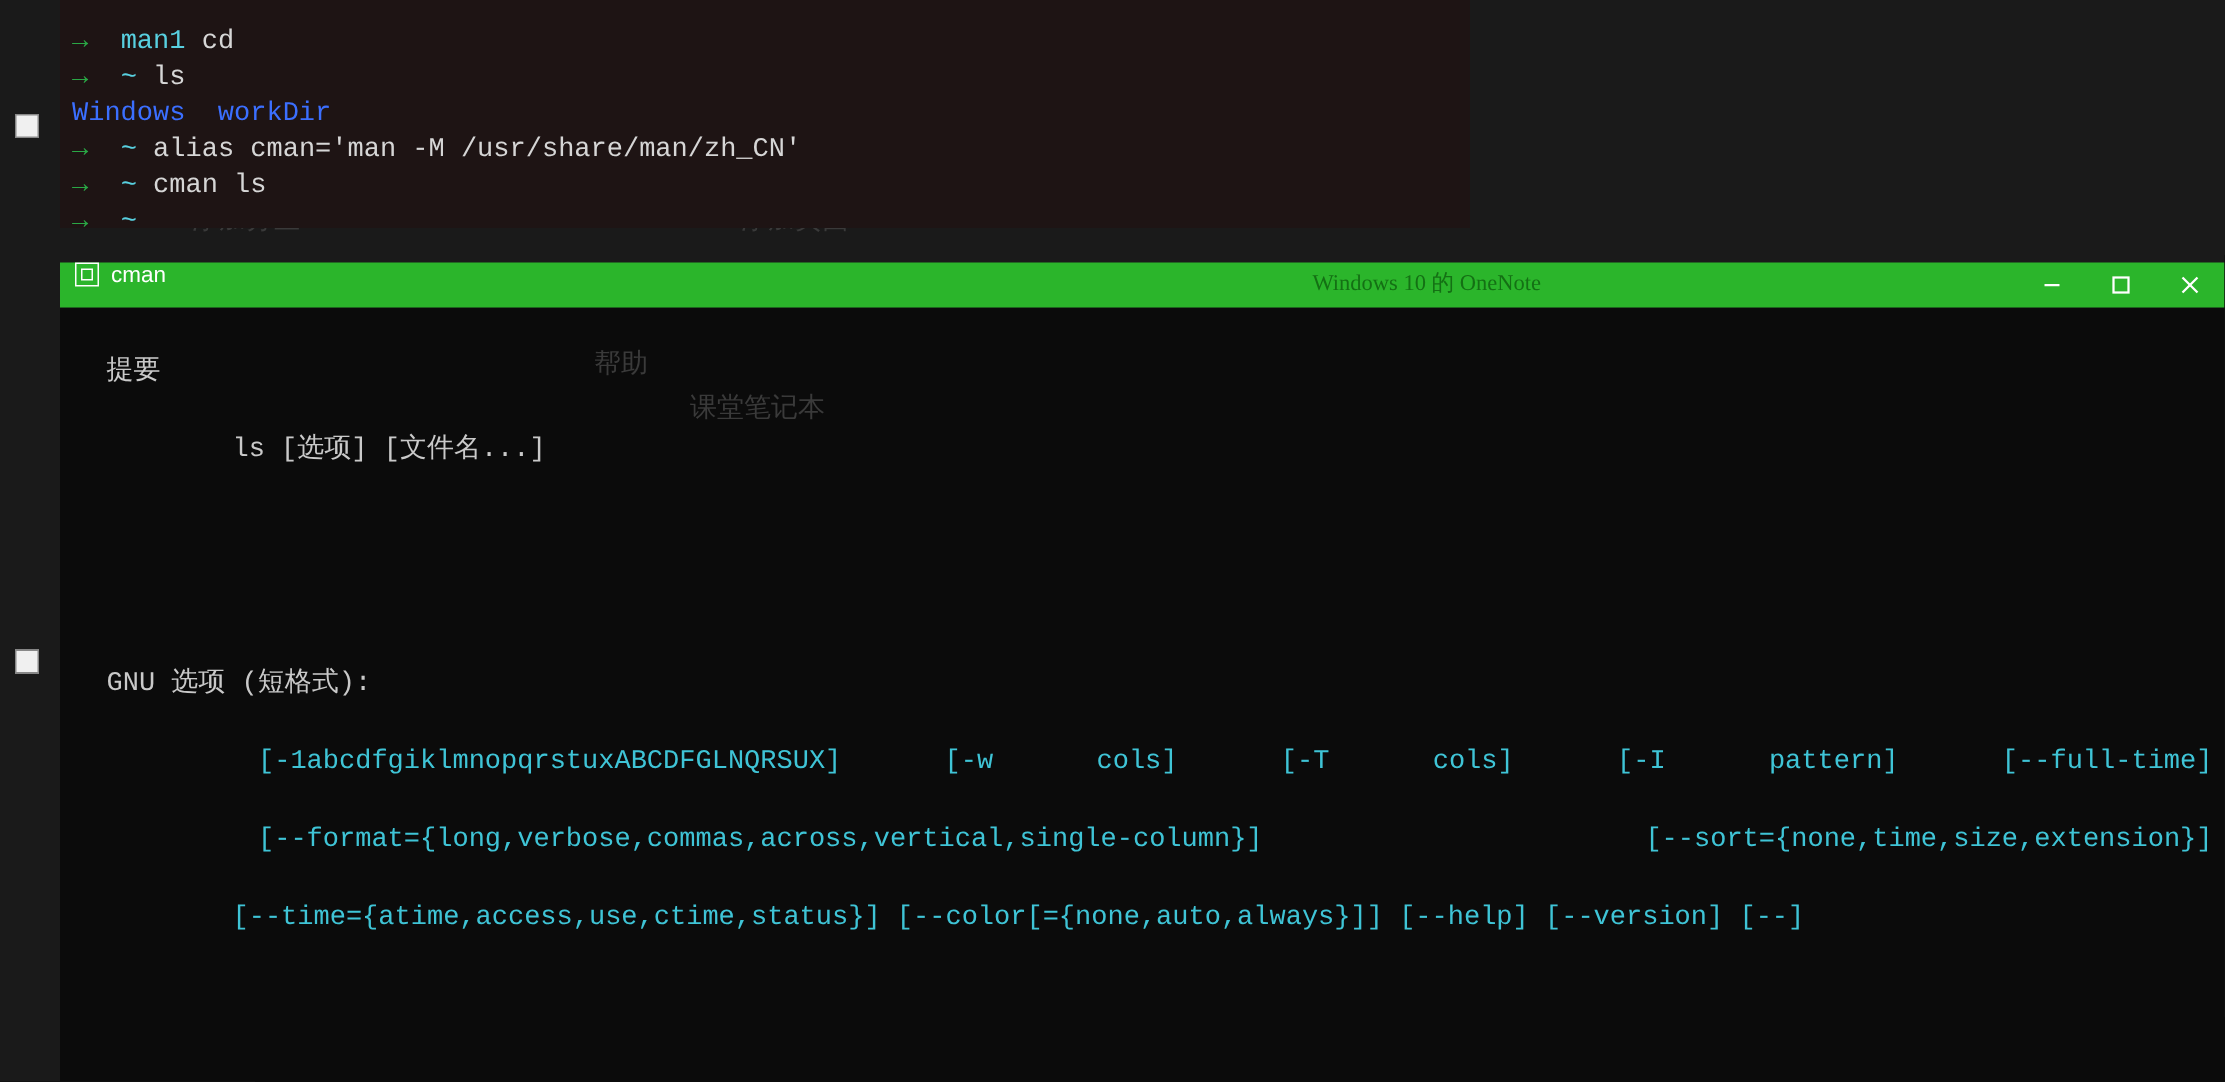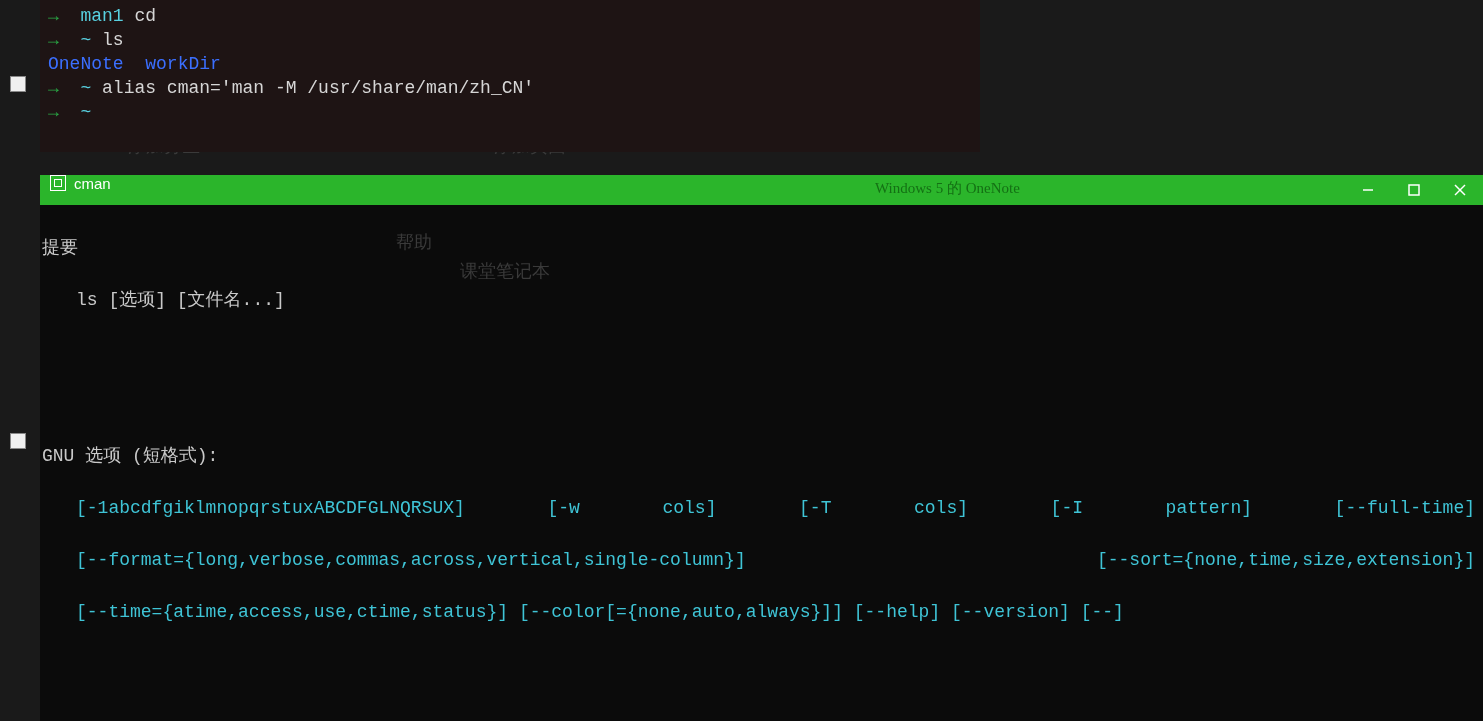--- a/index.html
+++ b/index.html
@@ -15,21 +15,21 @@
   }
 
   
   .terminal-top {
     position: absolute;
     left: 40px;
     top: 0;
     width: 940px;
     height: 152px;
     background: #1e1414;
-    padding: 4px 8px;
+    padding: 16px 8px;
     line-height: 24px;
   }
   .term-line { white-space: pre; }
   .arrow { color: #2aa745; }
   .path { color: #58d0e0; }
   .cmd { color: #d6d6d6; }
   .dir { color: #3b6fff; }
 
   .checkbox {
     position: absolute;
@@ -89,23 +89,23 @@
     color: #c9c9c9;
     padding: 4px 0 0 0;
     height: calc(100% - 30px);
     line-height: 26px;
     font-size: 18px;
     overflow: hidden;
     white-space: pre-wrap;
   }
   .man-body .sec { color: #c9c9c9; }
   .man-body .opt { color: #3fc4d6; }
-  .man-body .indent { padding-left: 36px; display:block; }
-  .man-body .row { display:block; padding-left:2px; }
-  .just { text-align: justify; text-align-last: justify; padding-right: 8px; }
+  .man-body .indent { padding-left: 115px; display:block; }
+  .man-body .row { display:block; padding-left:2px;margin-left:29px; }
+  .just { text-align: justify; text-align-last: justify; padding-right: 8px; margin-left: 17px; }
 
   
   .ghost {
     position: absolute;
     color: #3a3a3a;
     font-family: "Microsoft YaHei","Segoe UI",sans-serif;
     white-space: nowrap;
     pointer-events: none;
   }
 </style>
@@ -118,30 +118,31 @@
 <span class="ghost" style="left:190px; top:9px;">Linux常用命令</span>
 <span class="ghost" style="left:258px; top:62px;">机virtualbox和vm</span>
 <span class="ghost" style="left:128px; top:134px;">添加分区</span>
 <span class="ghost" style="left:468px; top:134px; color:#3a3a3a;">＋</span>
 <span class="ghost" style="left:494px; top:134px;">添加页面</span>
 <span class="ghost" style="left:902px; top:36px;">cman rea</span>
 
 <div class="terminal-top">
   <div class="term-line"><span class="arrow">→</span>  <span class="path">man1</span> <span class="cmd">cd</span></div>
   <div class="term-line"><span class="arrow">→</span>  <span class="path">~</span> <span class="cmd">ls</span></div>
-  <div class="term-line"><span class="dir">OneNote</span>  <span class="dir">workDir</span></div>
+  <div class="term-line"><span class="dir">Windows</span>  <span class="dir">workDir</span></div>
   <div class="term-line"><span class="arrow">→</span>  <span class="path">~</span> <span class="cmd">alias cman='man -M /usr/share/man/zh_CN'</span></div>
+  <div class="term-line"><span class="arrow">→</span>  <span class="path">~</span> <span class="cmd">cman ls</span></div>
   <div class="term-line"><span class="arrow">→</span>  <span class="path">~</span></div>
 </div>
 
 <div class="man-window">
   <div class="titlebar">
     <span class="icon"></span>
     <span>cman</span>
-    <span class="ghost" style="position:absolute; left:835px; top:4px; color:#147014; font-family:'Microsoft YaHei';">Windows 5 的 OneNote</span>
+    <span class="ghost" style="position:absolute; left:835px; top:4px; color:#147014; font-family:'Microsoft YaHei';">Windows 10 的 OneNote</span>
     <div class="win-controls">
       <div class="win-btn">
           <svg width="12" height="12">
             <line x1="1" y1="6" x2="11" y2="6" stroke-width="1.5"></line>
           </svg>
         </div>
       <div class="win-btn">
           <svg width="12" height="12">
             <rect x="1" y="1" width="10" height="10" fill="none" stroke-width="1.5"></rect>
           </svg>

